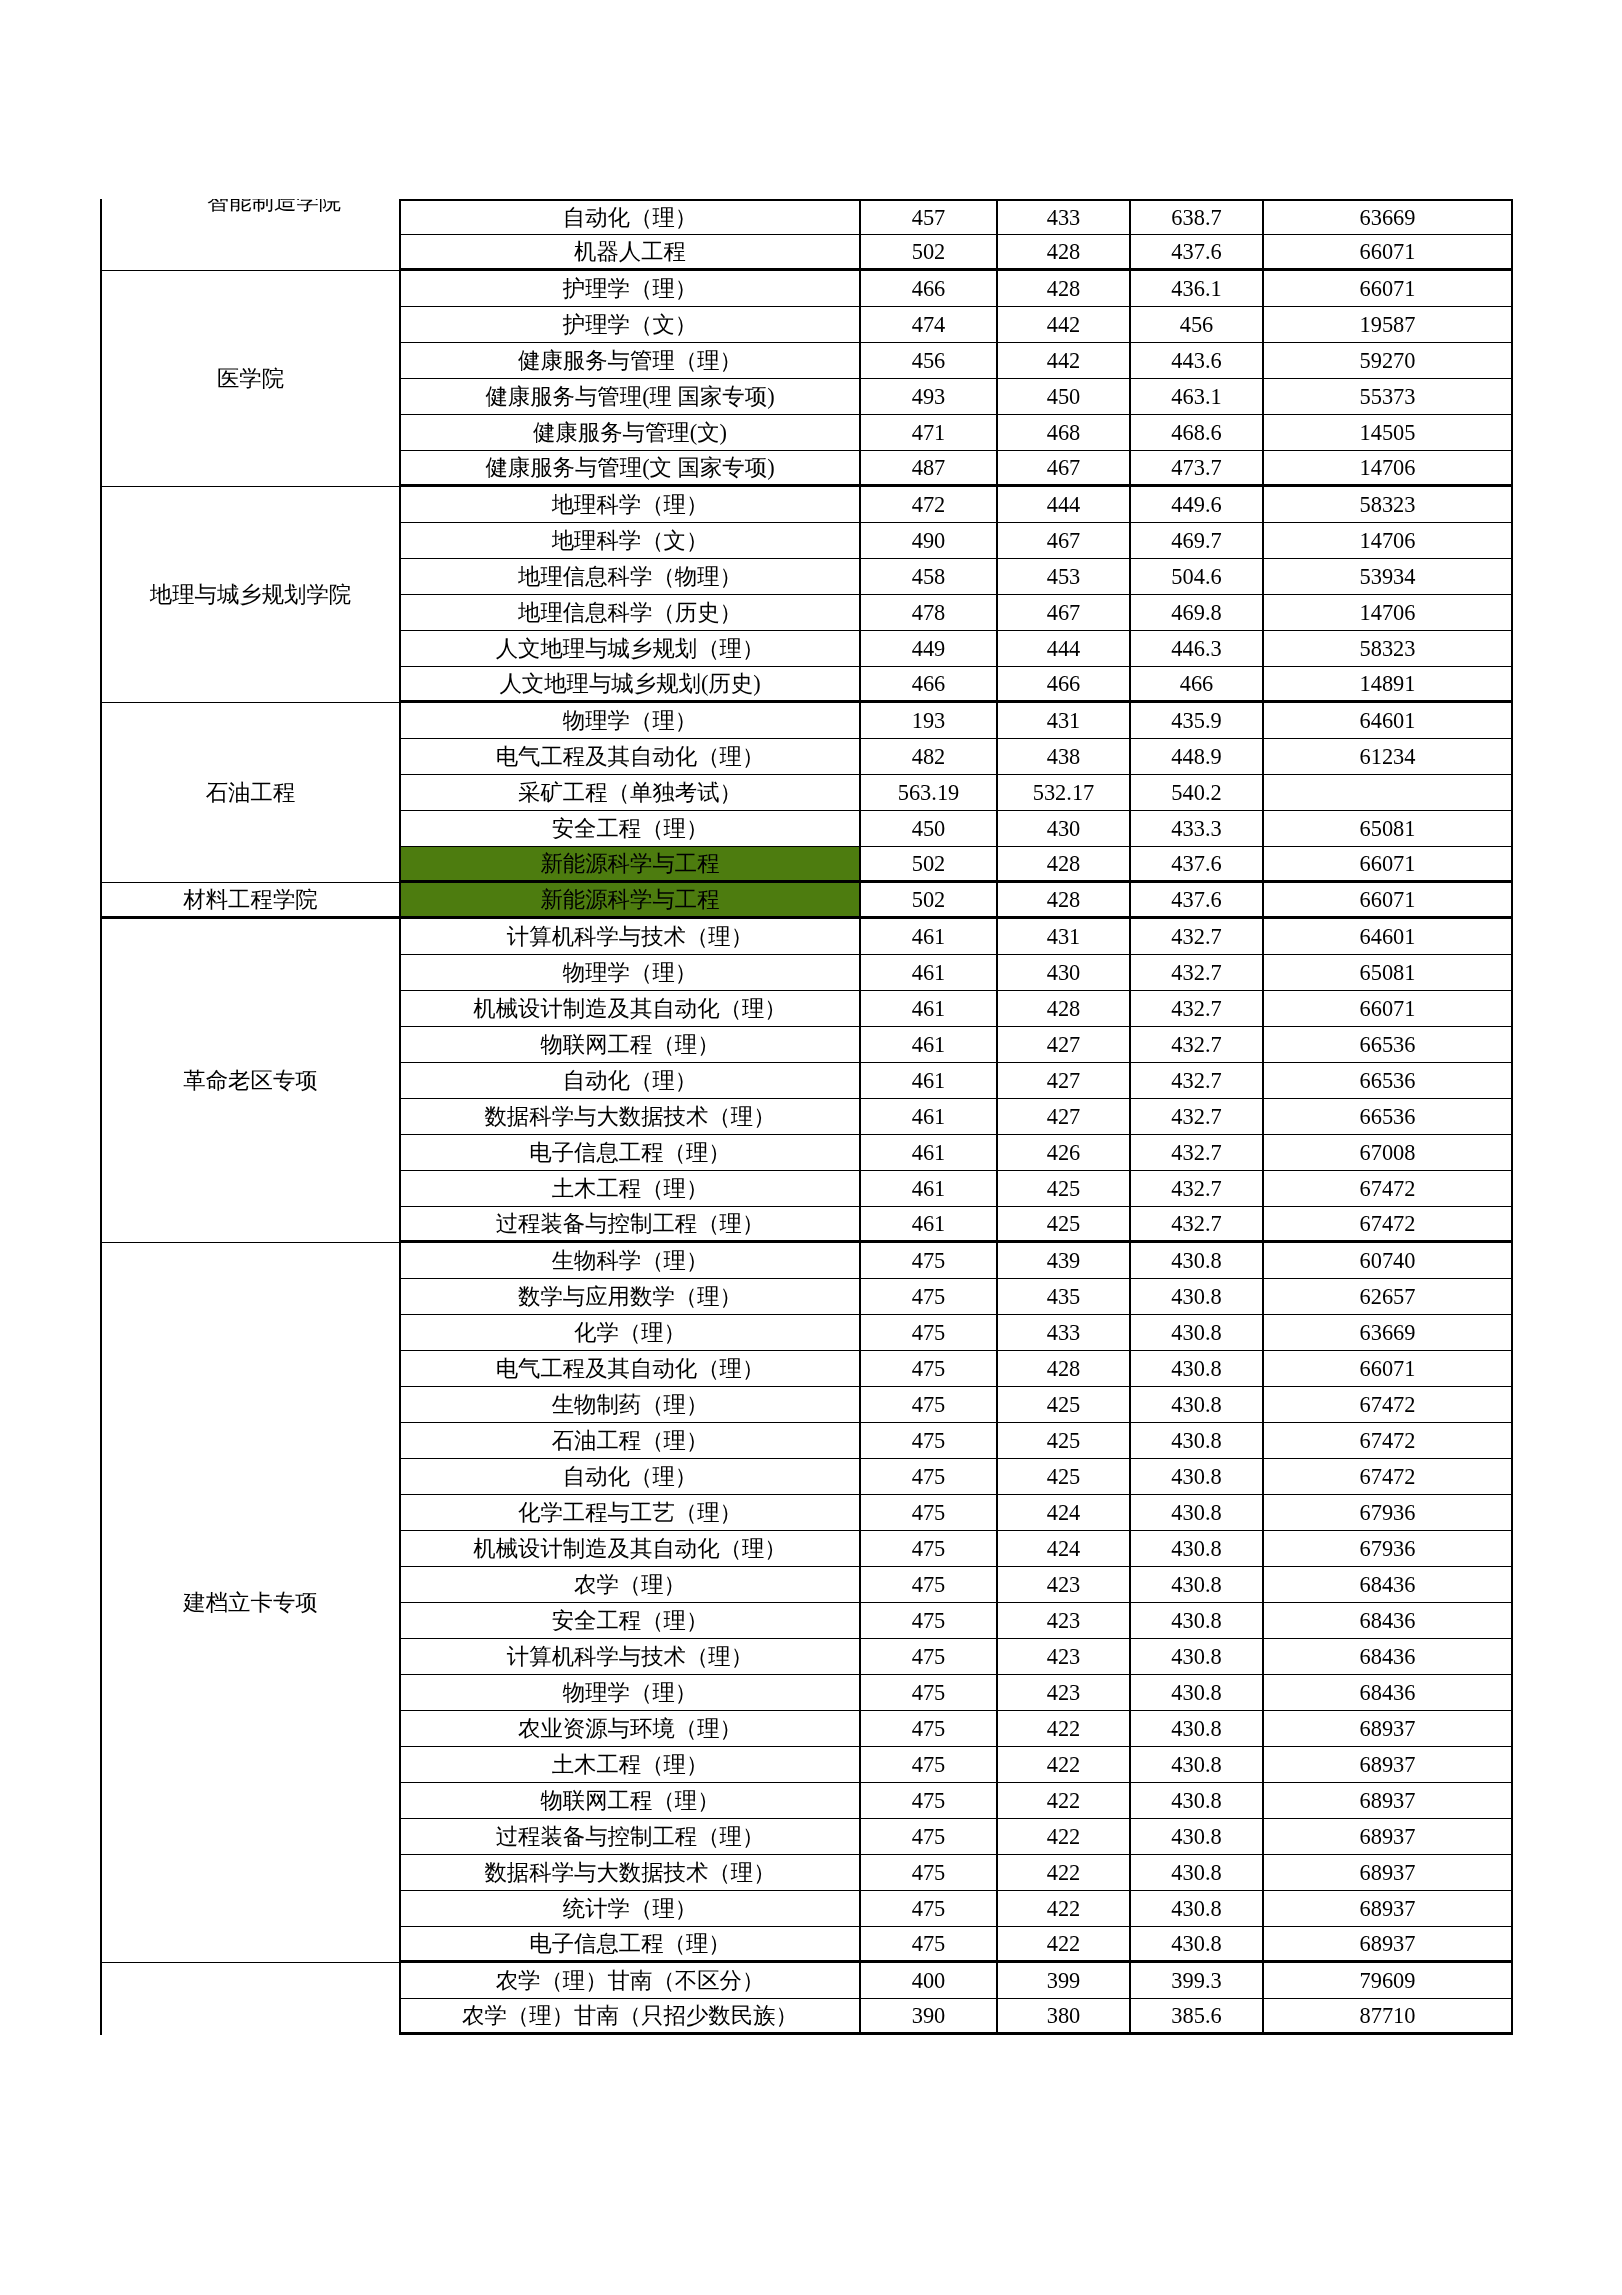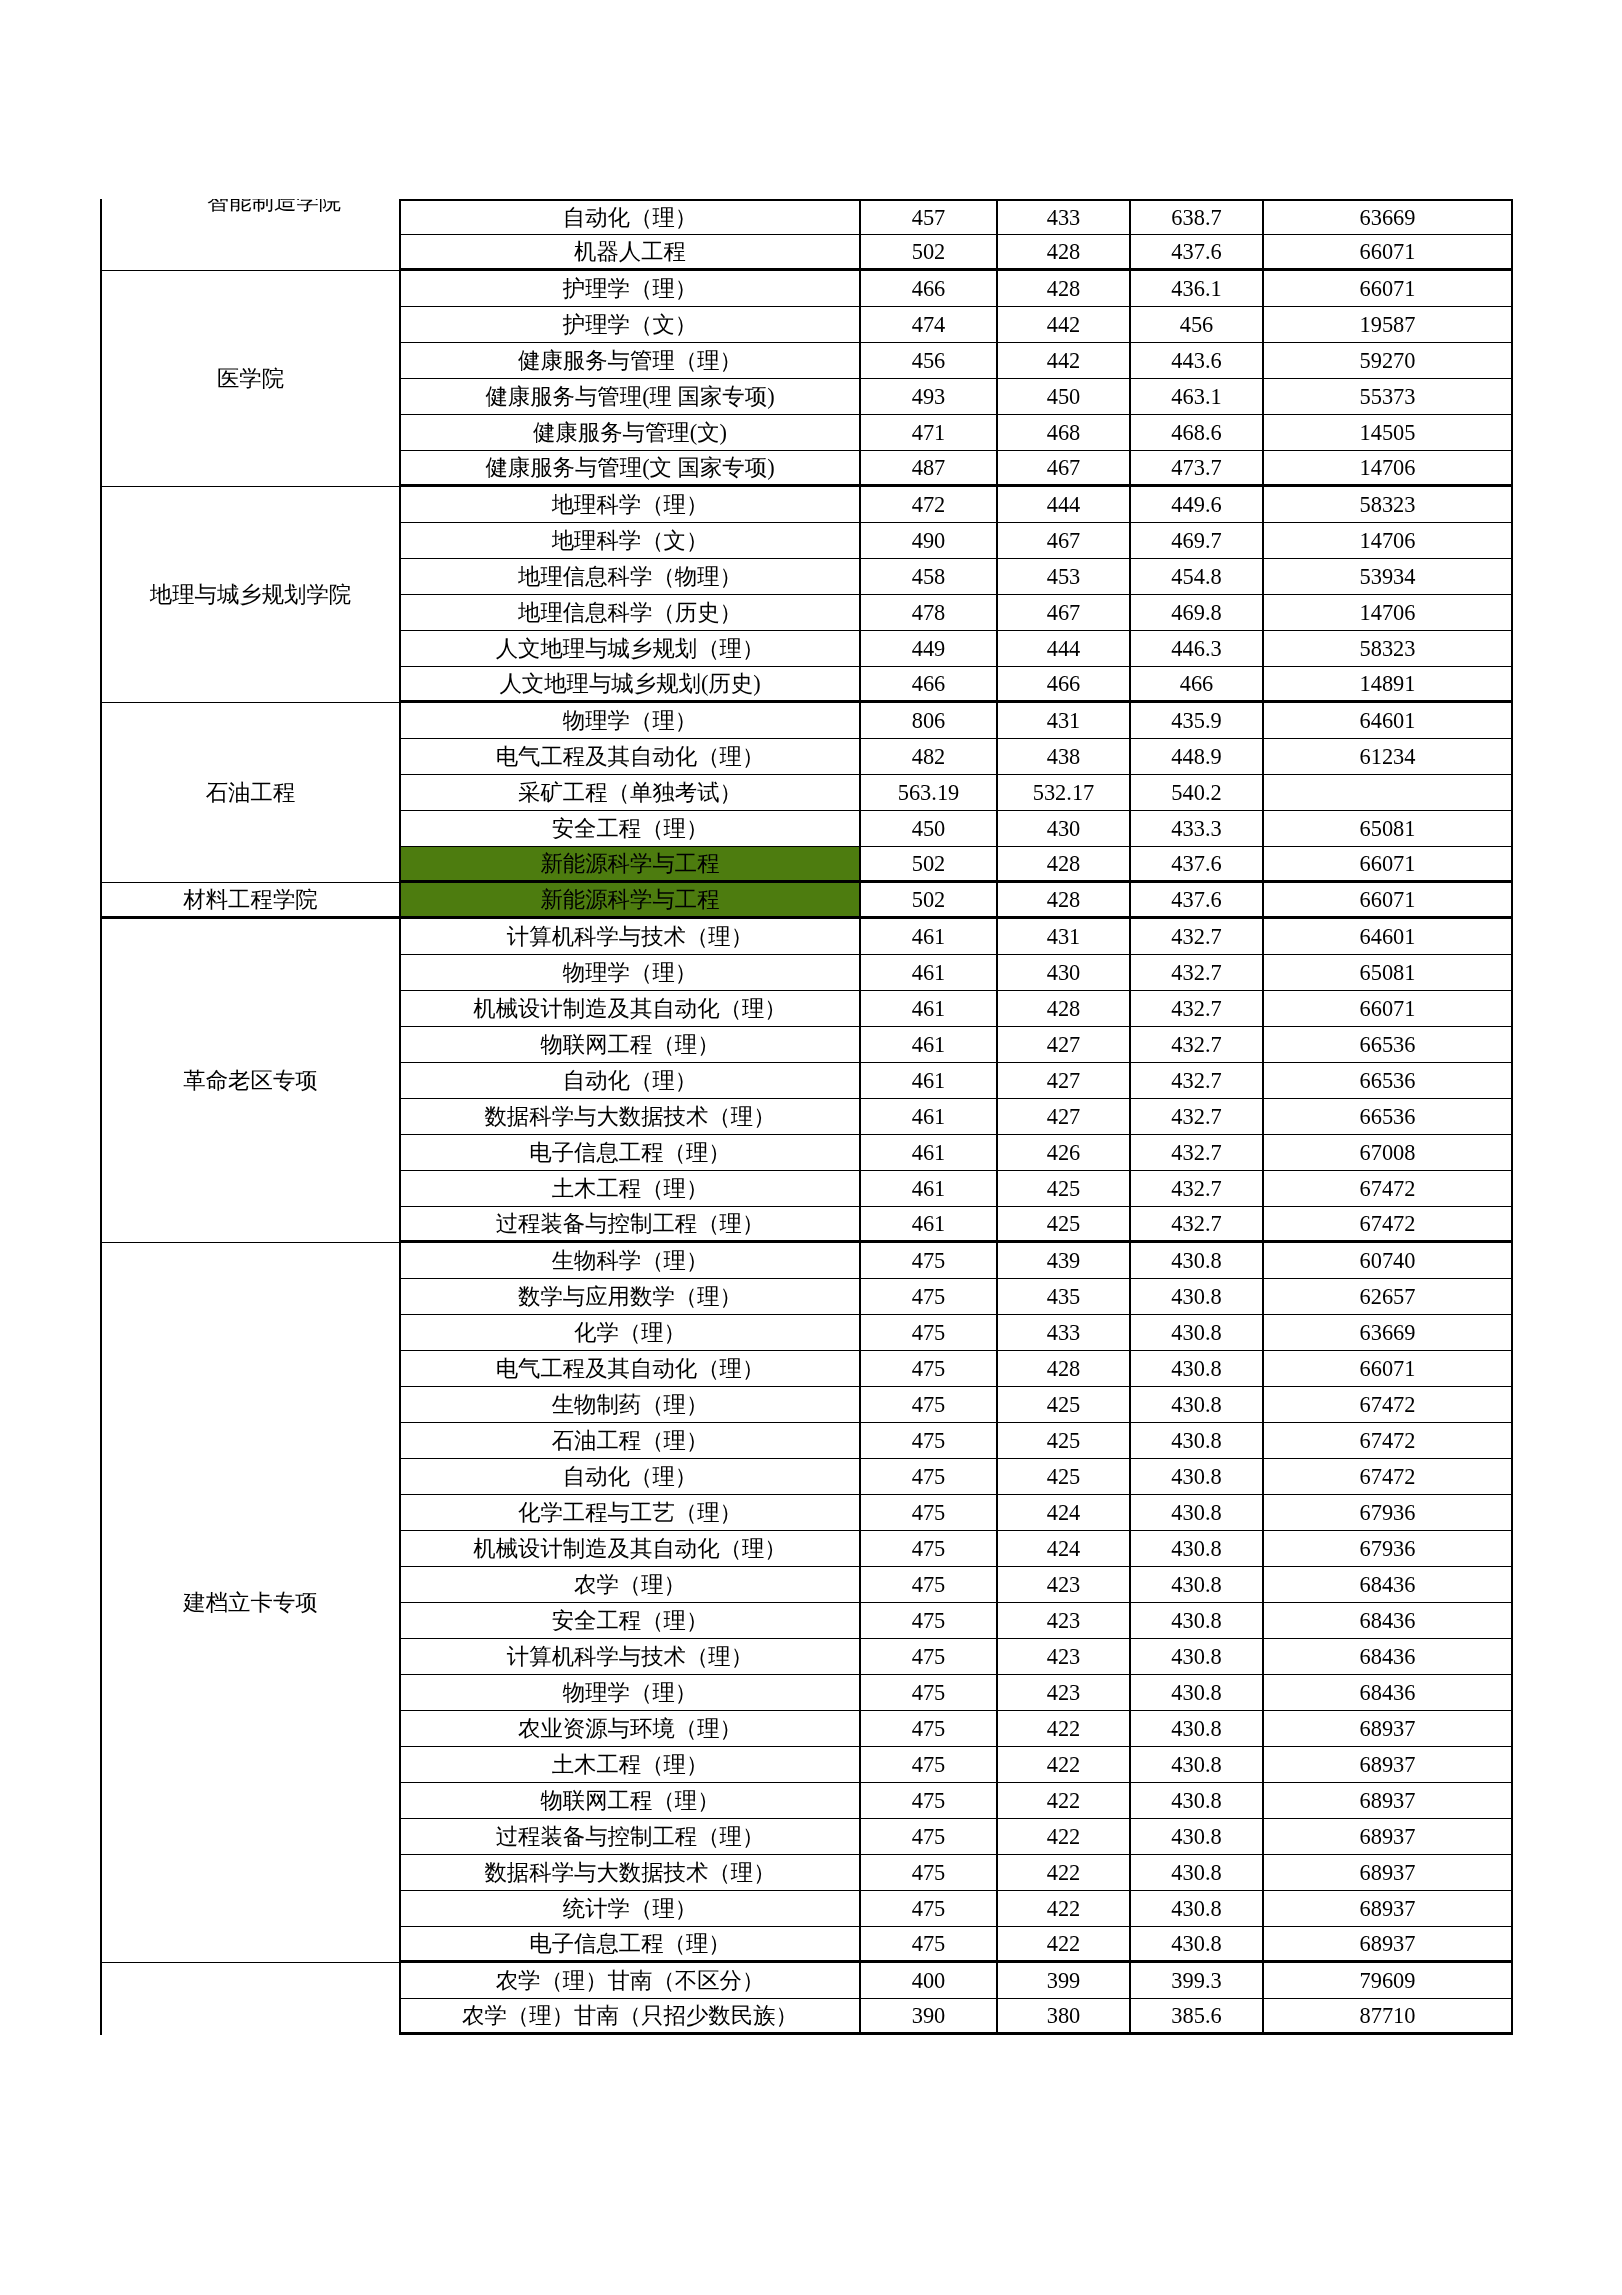--- a/index.html
+++ b/index.html
@@ -129,21 +129,21 @@
           <td>地理科学（文）</td>
           <td>490</td>
           <td>467</td>
           <td>469.7</td>
           <td>14706</td>
         </tr>
         <tr>
           <td>地理信息科学（物理）</td>
           <td>458</td>
           <td>453</td>
-          <td>454.8</td>
+          <td>504.6</td>
           <td>53934</td>
         </tr>
         <tr>
           <td>地理信息科学（历史）</td>
           <td>478</td>
           <td>467</td>
           <td>469.8</td>
           <td>14706</td>
         </tr>
         <tr>
@@ -156,21 +156,21 @@
         <tr class="section-end">
           <td>人文地理与城乡规划(历史)</td>
           <td>466</td>
           <td>466</td>
           <td>466</td>
           <td>14891</td>
         </tr>
         <tr>
           <td class="college" rowspan="5"><span>石油工程</span></td>
           <td>物理学（理）</td>
-          <td>806</td>
+          <td>193</td>
           <td>431</td>
           <td>435.9</td>
           <td>64601</td>
         </tr>
         <tr>
           <td>电气工程及其自动化（理）</td>
           <td>482</td>
           <td>438</td>
           <td>448.9</td>
           <td>61234</td>

